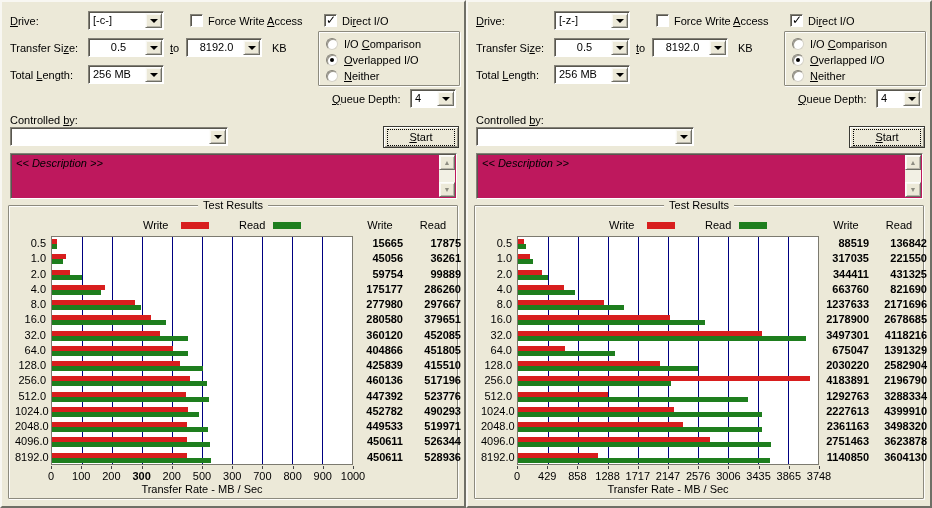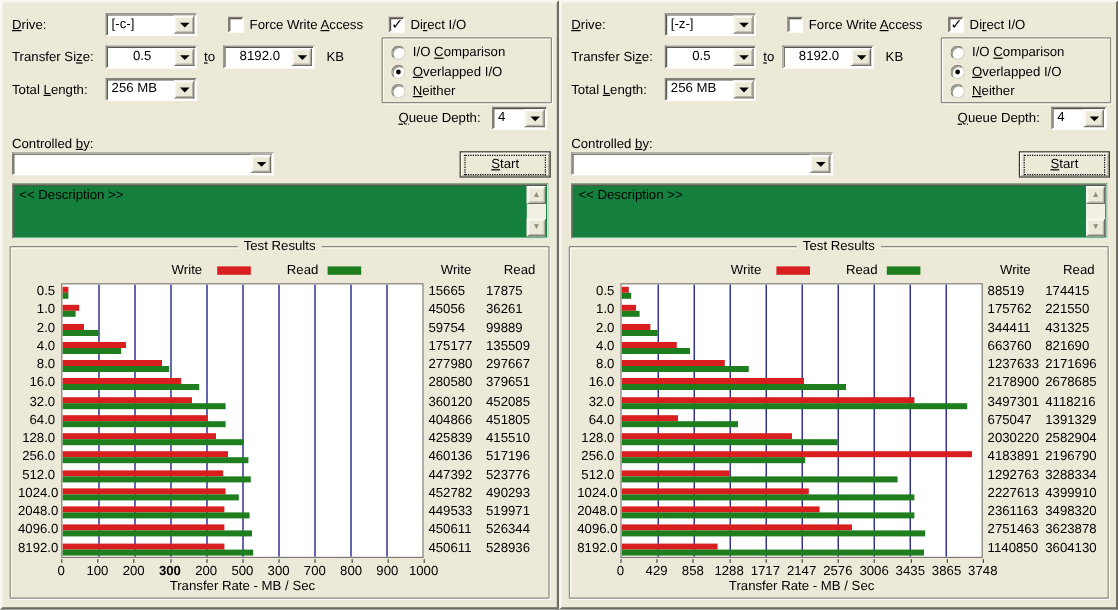--- a/index.html
+++ b/index.html
@@ -41,22 +41,22 @@
       box-shadow:inset 1px 1px 0 #fdfdfb, 1px 1px 0 #fdfdfb;}
   .gtitle{position:absolute;top:-7px;left:50%;transform:translateX(-50%);background:#ece9d8;padding:0 5px;white-space:nowrap;}
 
   
   .btn-start{position:absolute;width:76px;height:22px;background:#ece9d8;padding:0;
       border:1px solid #3a3a34;box-shadow:inset 1px 1px 0 #fdfdfb, inset -1px -1px 0 #98958a;
       font-family:inherit;font-size:11px;cursor:pointer;}
   .btn-start .focus{display:block;margin:2px 3px;padding:1px 0 2px 0;border:1px dotted #000;text-align:center;}
 
   
-  .desc{position:absolute;background:#15803d;border:1px solid;border-color:#848278 #fff #fff #848278;
-      box-shadow:inset 1px 1px 0 #58564e;}
+  .desc{position:absolute;background:#be185d;border:1px solid;border-color:#848278 #fff #fff #848278;
+      box-shadow:inset 1px 1px 0 #58564e;font-style:italic;}
   .desc .dtext{position:absolute;left:5px;top:3px;}
   .sb{position:absolute;top:1px;right:1px;bottom:1px;width:16px;background:#f2f0e4;}
   .sbtn{position:absolute;left:0;width:16px;height:15px;background:#ece9d8;
       border:1px solid;border-color:#fdfdfb #6f6f66 #6f6f66 #fdfdfb;
       box-shadow:inset 1px 1px 0 #f8f7f2, inset -1px -1px 0 #b8b5aa;
       font-size:7px;color:#8e8d82;text-align:center;line-height:13px;}
   .sbtn.up{top:0;} .sbtn.down{bottom:0;}
 
   
   .legend{position:absolute;left:6px;top:12px;right:6px;height:16px;}
@@ -73,21 +73,21 @@
   .col.labels{width:34px;margin-right:2px;}
   .rl{height:15.266px;line-height:15.266px;text-align:right;padding-right:3px;white-space:nowrap;}
   .plot{position:relative;width:302px;height:229px;background:#fff;border:1px solid #7c7a70;overflow:hidden;}
   .gl{position:absolute;top:0;bottom:0;width:1px;background:#000080;}
   .prow{position:relative;height:15.266px;}
   .bar{position:absolute;left:0;height:5px;}
   .bar.w{top:2px;}
   .bar.r{top:7px;}
   .col.vw{width:46px;margin-left:4px;}
   .col.vr{width:56px;margin-left:2px;}
-  .vcell{height:15.266px;line-height:15.266px;white-space:nowrap;}
+  .vcell{height:15.266px;line-height:15.266px;text-align:right;white-space:nowrap;font-weight:bold;}
 
   .axis{position:absolute;left:6px;top:262px;width:438px;}
   .ticks{position:relative;margin-left:36px;width:302px;height:14px;}
   .tk{position:absolute;top:2px;transform:translateX(-50%);white-space:nowrap;}
   .tm{position:absolute;top:-2px;width:1px;height:3px;background:#444;}
   .atitle{margin-left:36px;width:302px;text-align:center;margin-top:1px;}
 </style>
 </head>
 <body>
 
@@ -281,21 +281,21 @@
             <div class="vcell">447392</div>
             <div class="vcell">452782</div>
             <div class="vcell">449533</div>
             <div class="vcell">450611</div>
             <div class="vcell">450611</div>
           </div>
         <div class="col vr">
             <div class="vcell">17875</div>
             <div class="vcell">36261</div>
             <div class="vcell">99889</div>
-            <div class="vcell">135509</div>
+            <div class="vcell">286260</div>
             <div class="vcell">297667</div>
             <div class="vcell">379651</div>
             <div class="vcell">452085</div>
             <div class="vcell">451805</div>
             <div class="vcell">415510</div>
             <div class="vcell">517196</div>
             <div class="vcell">523776</div>
             <div class="vcell">490293</div>
             <div class="vcell">519971</div>
             <div class="vcell">526344</div>
@@ -502,37 +502,37 @@
               <div class="bar w" style="width: 64.0769%; background: rgb(216, 30, 30);"></div>
               <div class="bar r" style="width: 84.394%; background: rgb(30, 126, 30);"></div>
             </div>
             <div class="prow">
               <div class="bar w" style="width: 26.5685%; background: rgb(216, 30, 30);"></div>
               <div class="bar r" style="width: 83.9341%; background: rgb(30, 126, 30);"></div>
             </div>
           </div>
         <div class="col vw">
             <div class="vcell">88519</div>
-            <div class="vcell">175762</div>
+            <div class="vcell">317035</div>
             <div class="vcell">344411</div>
             <div class="vcell">663760</div>
             <div class="vcell">1237633</div>
             <div class="vcell">2178900</div>
             <div class="vcell">3497301</div>
             <div class="vcell">675047</div>
             <div class="vcell">2030220</div>
             <div class="vcell">4183891</div>
             <div class="vcell">1292763</div>
             <div class="vcell">2227613</div>
             <div class="vcell">2361163</div>
             <div class="vcell">2751463</div>
             <div class="vcell">1140850</div>
           </div>
         <div class="col vr">
-            <div class="vcell">174415</div>
+            <div class="vcell">136842</div>
             <div class="vcell">221550</div>
             <div class="vcell">431325</div>
             <div class="vcell">821690</div>
             <div class="vcell">2171696</div>
             <div class="vcell">2678685</div>
             <div class="vcell">4118216</div>
             <div class="vcell">1391329</div>
             <div class="vcell">2582904</div>
             <div class="vcell">2196790</div>
             <div class="vcell">3288334</div>

